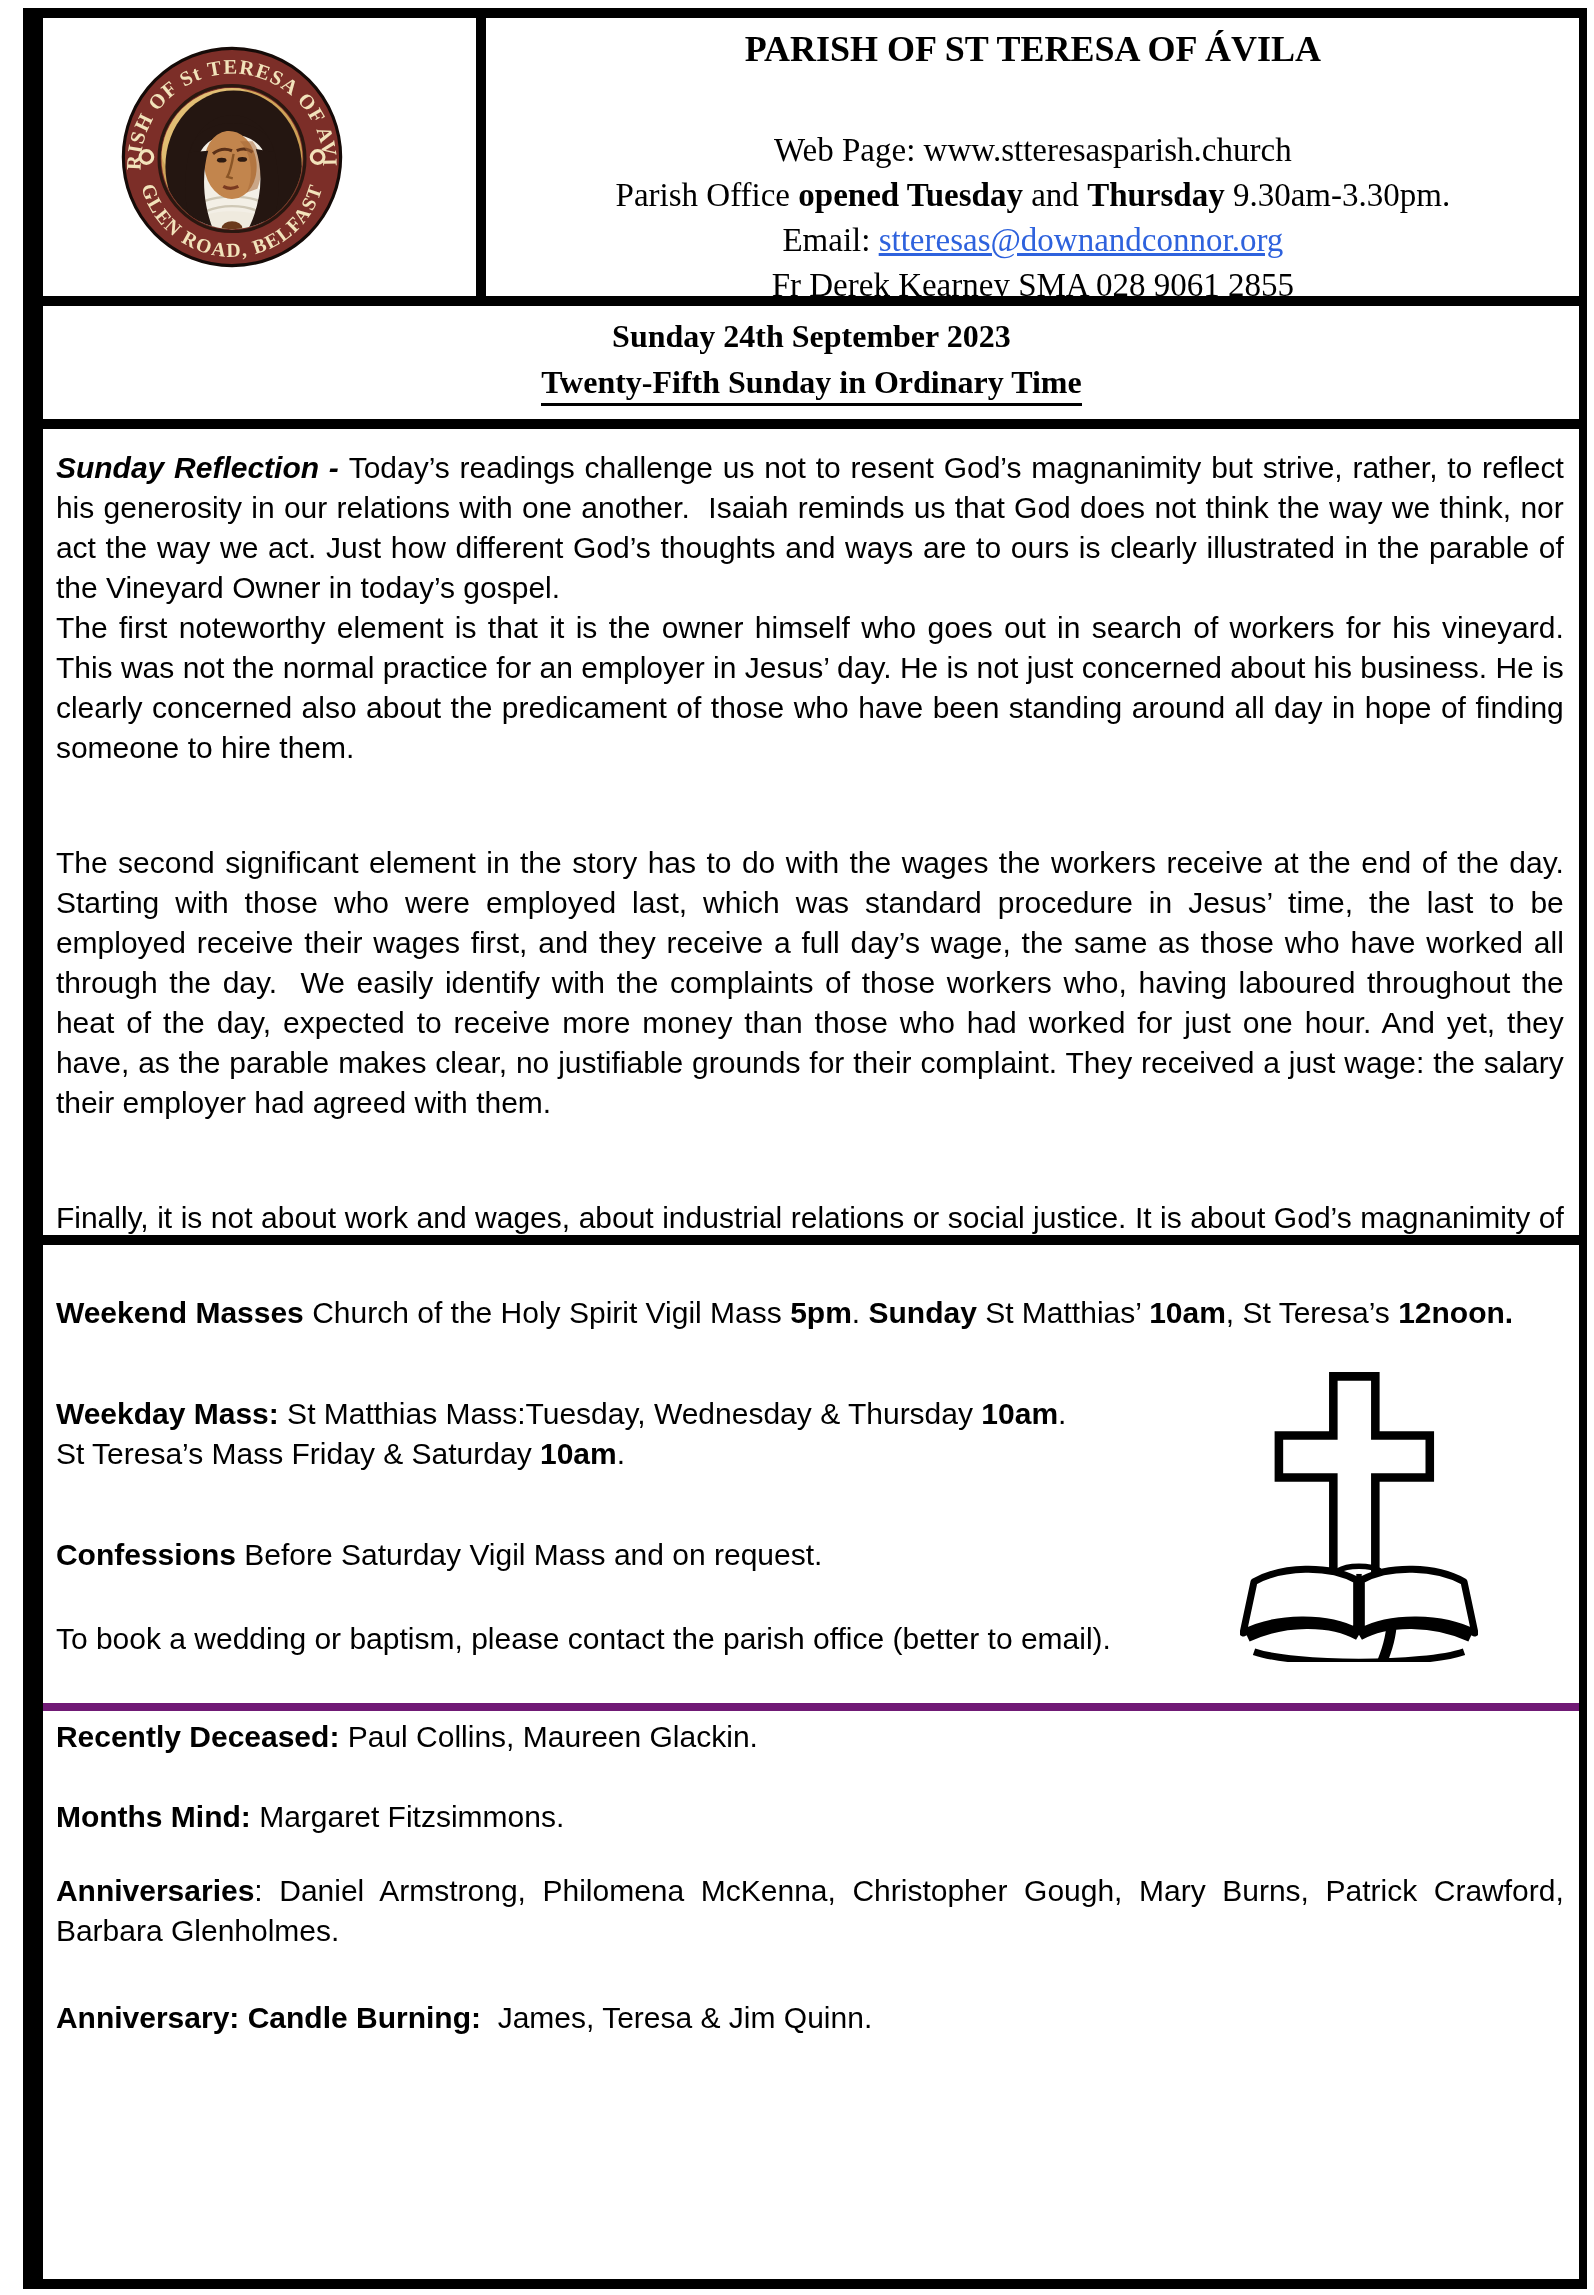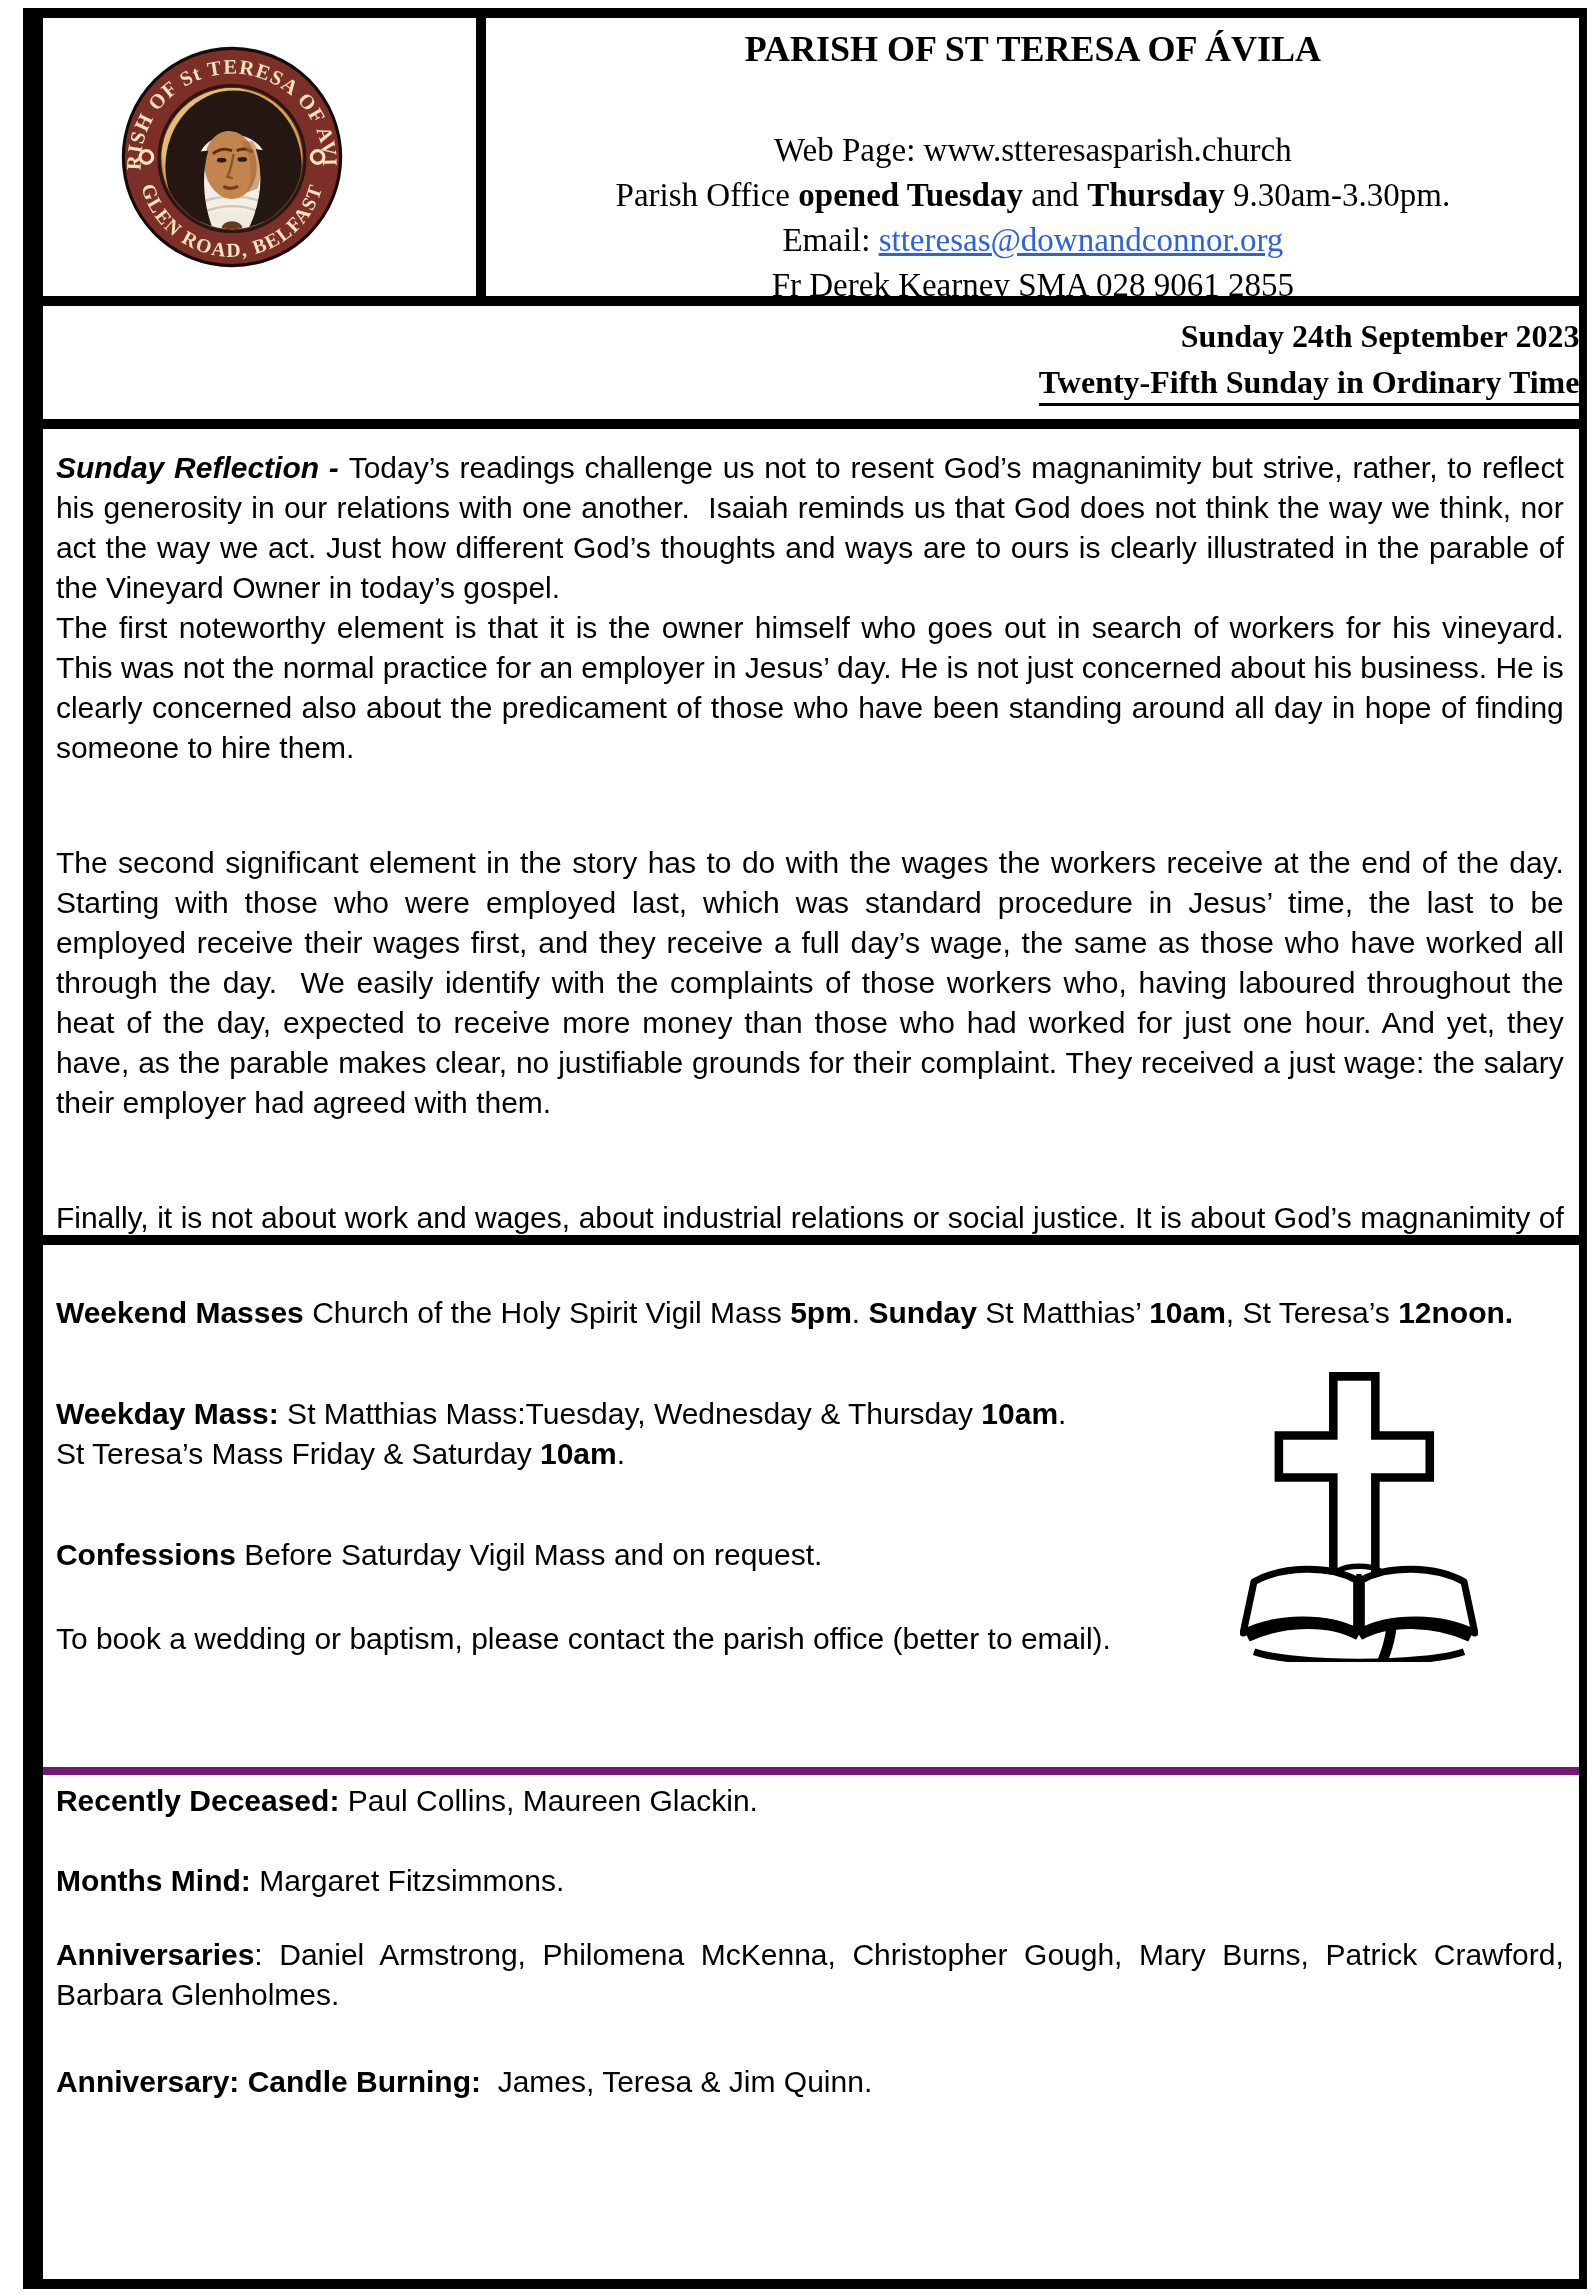--- a/index.html
+++ b/index.html
@@ -14,34 +14,34 @@
   .header-row{height:278px;display:flex;}
   .logo-cell{width:443px;box-sizing:border-box;border-right:10px solid #000;
              display:flex;align-items:center;padding-left:78px;}
   .info-cell{flex:1;text-align:center;padding-top:11px;
              font-family:"Liberation Serif",serif;font-size:33px;line-height:45px;}
   .parish-title{font-size:36px;font-weight:bold;line-height:40px;}
   .info-lines{margin-top:59px;}
   a.email-link{color:var(--link_blue,#2e62dd);text-decoration:underline;cursor:pointer;}
 
   
-  .date-band{height:123px;border-top:10px solid #000;text-align:right;
+  .date-band{height:123px;border-top:10px solid #000;text-align:center;
              font-family:"Liberation Serif",serif;padding-top:12.5px;}
   .date-line{font-size:32px;font-weight:bold;line-height:36px;}
   .feast-line{margin-top:10px;font-size:32px;font-weight:bold;line-height:36px;}
   .feast-line span{border-bottom:3.9px solid #000;padding-bottom:2.3px;}
 
   
   .reflection{height:816px;border-top:10px solid #000;padding:19.5px 15.6px 0 12.5px;
               font-size:30px;line-height:40px;text-align:justify;}
   .reflection p{margin:0;white-space:pre-wrap;}
   .reflection p.gap{margin-top:75px;}
 
   
-  .masses{height:532px;border-top:10px solid #000;padding:48px 15.6px 0 12.5px;
+  .masses{height:468px;border-top:10px solid #000;padding:48px 15.6px 0 12.5px;
           font-size:30px;line-height:40px;position:relative;}
   .masses p{margin:0;white-space:pre-wrap;}
   .masses p.gap-lg{margin-top:61px;}
   .masses p.gap-md{margin-top:44px;}
   .cross-icon{position:absolute;top:125px;right:101px;width:238px;height:292px;}
 
   
   .notices{height:341px;border-top:8px solid #701a75;padding:6.2px 15.6px 0 12.5px;
            font-size:30px;line-height:40px;}
   .notices p{margin:0;white-space:pre-wrap;text-align:justify;}

